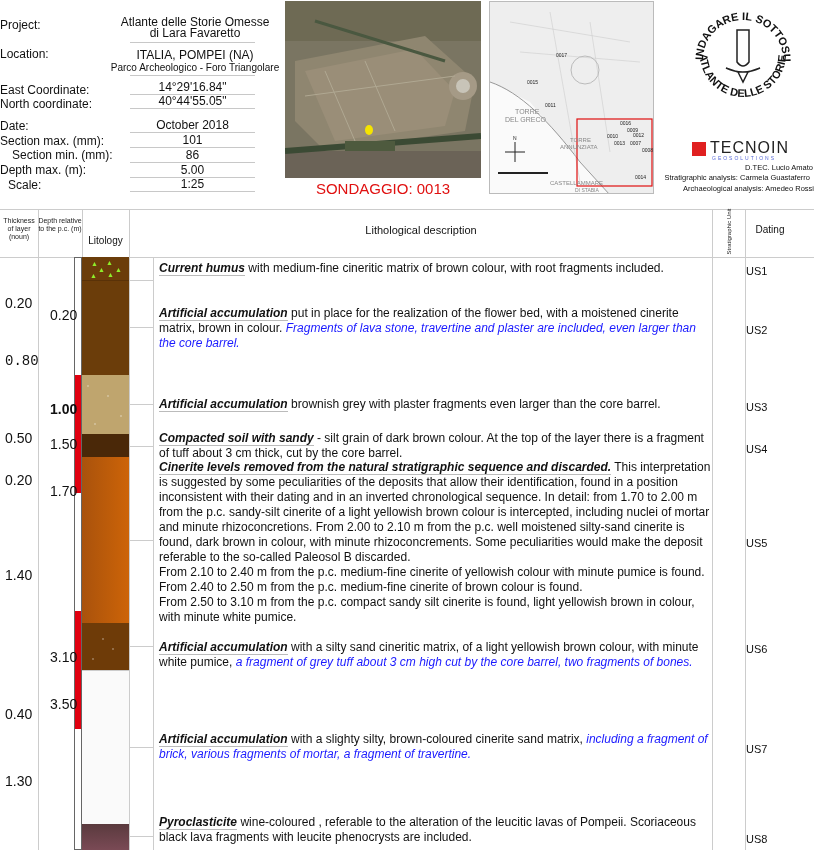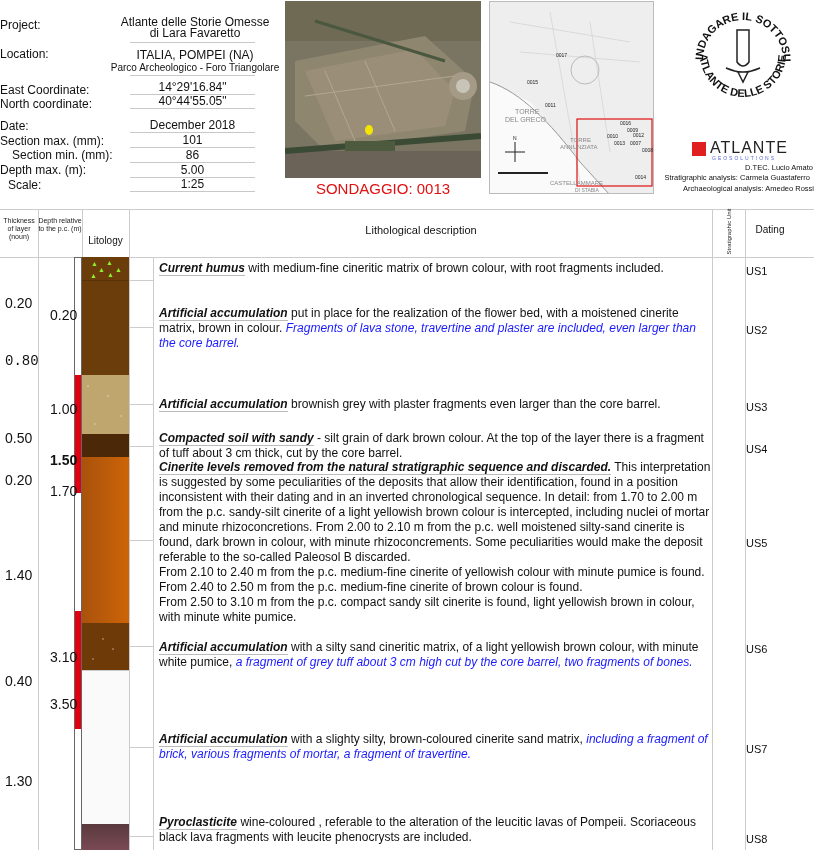--- a/index.html
+++ b/index.html
@@ -37,21 +37,21 @@
   <div class="abs val" style="left:110px;top:48px;width:170px;">ITALIA, POMPEI (NA)</div>
   <div class="abs val small" style="left:110px;top:62px;width:170px;">Parco Archeologico - Foro Triangolare</div>
   <div class="abs uline" style="left:130px;top:75px;width:125px;"></div>
 
   <div class="abs lbl" style="left:0;top:83px;">East Coordinate:</div>
   <div class="abs val uline" style="left:130px;top:80px;width:125px;">14°29'16.84"</div>
   <div class="abs lbl" style="left:0;top:97px;">North coordinate:</div>
   <div class="abs val uline" style="left:130px;top:94px;width:125px;">40°44'55.05"</div>
 
   <div class="abs lbl" style="left:0;top:119px;">Date:</div>
-  <div class="abs val uline" style="left:130px;top:118px;width:125px;">December 2018</div>
+  <div class="abs val uline" style="left:130px;top:118px;width:125px;">October 2018</div>
   <div class="abs lbl" style="left:0;top:134px;">Section max. (mm):</div>
   <div class="abs val uline" style="left:130px;top:133px;width:125px;">101</div>
   <div class="abs lbl" style="left:12px;top:148px;">Section min. (mm):</div>
   <div class="abs val uline" style="left:130px;top:148px;width:125px;">86</div>
   <div class="abs lbl" style="left:0;top:163px;">Depth max. (m):</div>
   <div class="abs val uline" style="left:130px;top:163px;width:125px;">5.00</div>
   <div class="abs lbl" style="left:8px;top:178px;">Scale:</div>
   <div class="abs val uline" style="left:130px;top:177px;width:125px;">1:25</div>
 </div>
 
@@ -112,21 +112,21 @@
     </defs>
     <text font-size="11" font-weight="bold" fill="#111" font-family="Liberation Sans, sans-serif"><textPath href="#arcTop">INDAGARE IL SOTTOSUOLO</textPath></text>
     <text font-size="11" font-weight="bold" fill="#111" font-family="Liberation Sans, sans-serif"><textPath href="#arcBot">ATLANTE DELLE STORIE OMESSE</textPath></text>
     <path d="M49,28 L61,28 L61,60 Q55,68 49,60 Z" fill="none" stroke="#222" stroke-width="1.5"></path>
     <path d="M38,66 Q55,74 72,66 L60,70 L55,80 L50,70 Z" fill="none" stroke="#222" stroke-width="1.5"></path>
   </svg>
 </div>
 
 <div>
   <div class="abs" style="left:692px;top:142px;width:14px;height:14px;background:#e02020;"></div>
-  <div class="abs" style="left:710px;top:139px;font-size:16px;letter-spacing:1px;color:#222;">ATLANTE</div>
+  <div class="abs" style="left:710px;top:139px;font-size:16px;letter-spacing:1px;color:#222;">TECNOIN</div>
   <div class="abs" style="left:712px;top:155px;font-size:5px;letter-spacing:2px;color:#5a6bd8;">GEOSOLUTIONS</div>
   <div class="abs" style="left:690px;top:163px;width:123px;text-align:right;font-size:7.5px;">D.TEC. Lucio Amato</div>
   <div class="abs" style="left:650px;top:173px;width:160px;text-align:right;font-size:7.5px;">Stratigraphic analysis: Carmela Guastaferro</div>
   <div class="abs" style="left:650px;top:184px;width:164px;text-align:right;font-size:7.5px;">Archaeological analysis: Amedeo Rossi</div>
 </div>
 
 <div class="hline" style="left:0;top:209px;width:814px;background:#ccc;"></div>
 <div class="hline" style="left:0;top:257px;width:814px;background:#ccc;"></div>
 <div class="vline" style="left:38px;top:209px;height:641px;"></div>
 <div class="vline" style="left:82px;top:209px;height:48px;"></div>
@@ -179,28 +179,28 @@
 <div class="hline" style="left:129px;top:646px;width:24px;background:#ccc;"></div>
 <div class="hline" style="left:129px;top:747px;width:24px;background:#ccc;"></div>
 <div class="hline" style="left:129px;top:836px;width:24px;background:#ccc;"></div>
 
 <div>
   <div class="abs num" style="left:5px;top:263px;">0.20</div>
   <div class="abs num" style="left:5px;top:321px;font-family:Liberation Mono, monospace;">0.80</div>
   <div class="abs num" style="left:5px;top:398px;">0.50</div>
   <div class="abs num" style="left:5px;top:440px;">0.20</div>
   <div class="abs num" style="left:5px;top:535px;">1.40</div>
-  <div class="abs num" style="left:5px;top:641px;">0.40</div>
+  <div class="abs num" style="left:5px;top:674px;">0.40</div>
   <div class="abs num" style="left:5px;top:741px;">1.30</div>
   <div class="abs num" style="left:5px;top:830px;">0.20</div>
 </div>
 <div>
   <div class="abs num" style="left:50px;top:275px;">0.20</div>
-  <div class="abs num" style="left:50px;top:369px;">1.00</div>
-  <div class="abs num" style="left:50px;top:420px;font-weight:bold;">1.50</div>
+  <div class="abs num" style="left:50px;top:369px;font-weight:bold;">1.00</div>
+  <div class="abs num" style="left:50px;top:404px;">1.50</div>
   <div class="abs num" style="left:50px;top:451px;">1.70</div>
   <div class="abs num" style="left:50px;top:617px;">3.10</div>
   <div class="abs num" style="left:50px;top:664px;">3.50</div>
   <div class="abs num" style="left:62px;top:817px;">4.80</div>
   <div class="abs num" style="left:50px;top:835px;">5.00</div>
 </div>
 
 <div class="abs desc" style="left:159px;top:261px;width:553px;">
   <b>Current humus</b><span> with medium-fine cineritic matrix of brown colour, with root fragments included.</span>
 </div>

